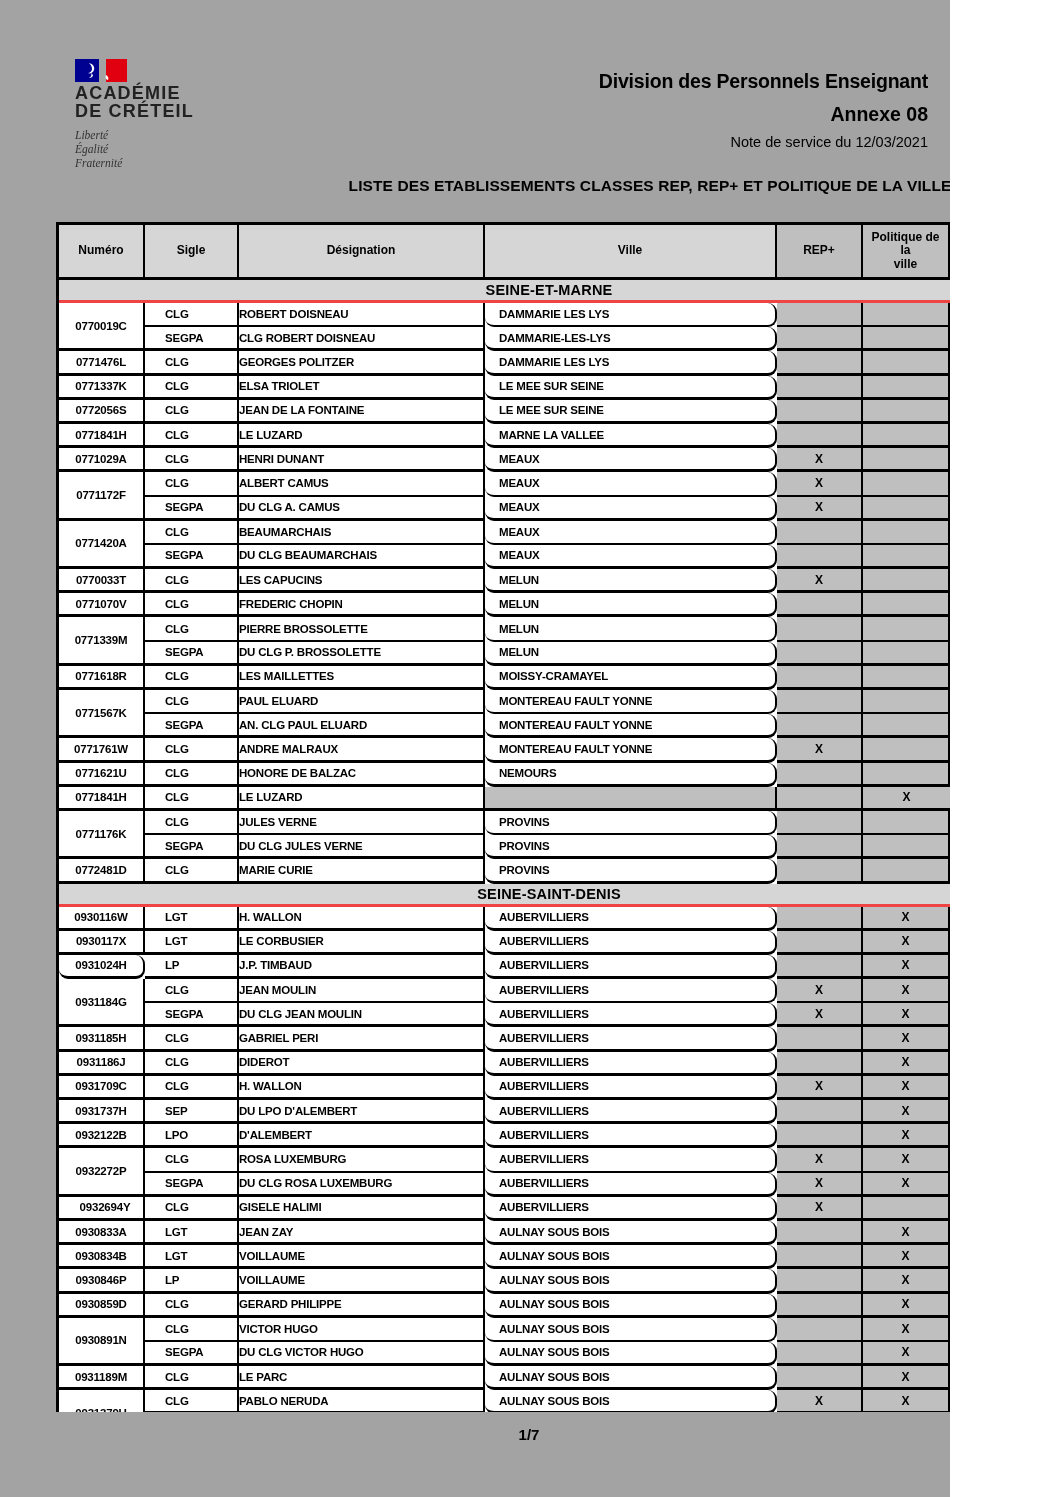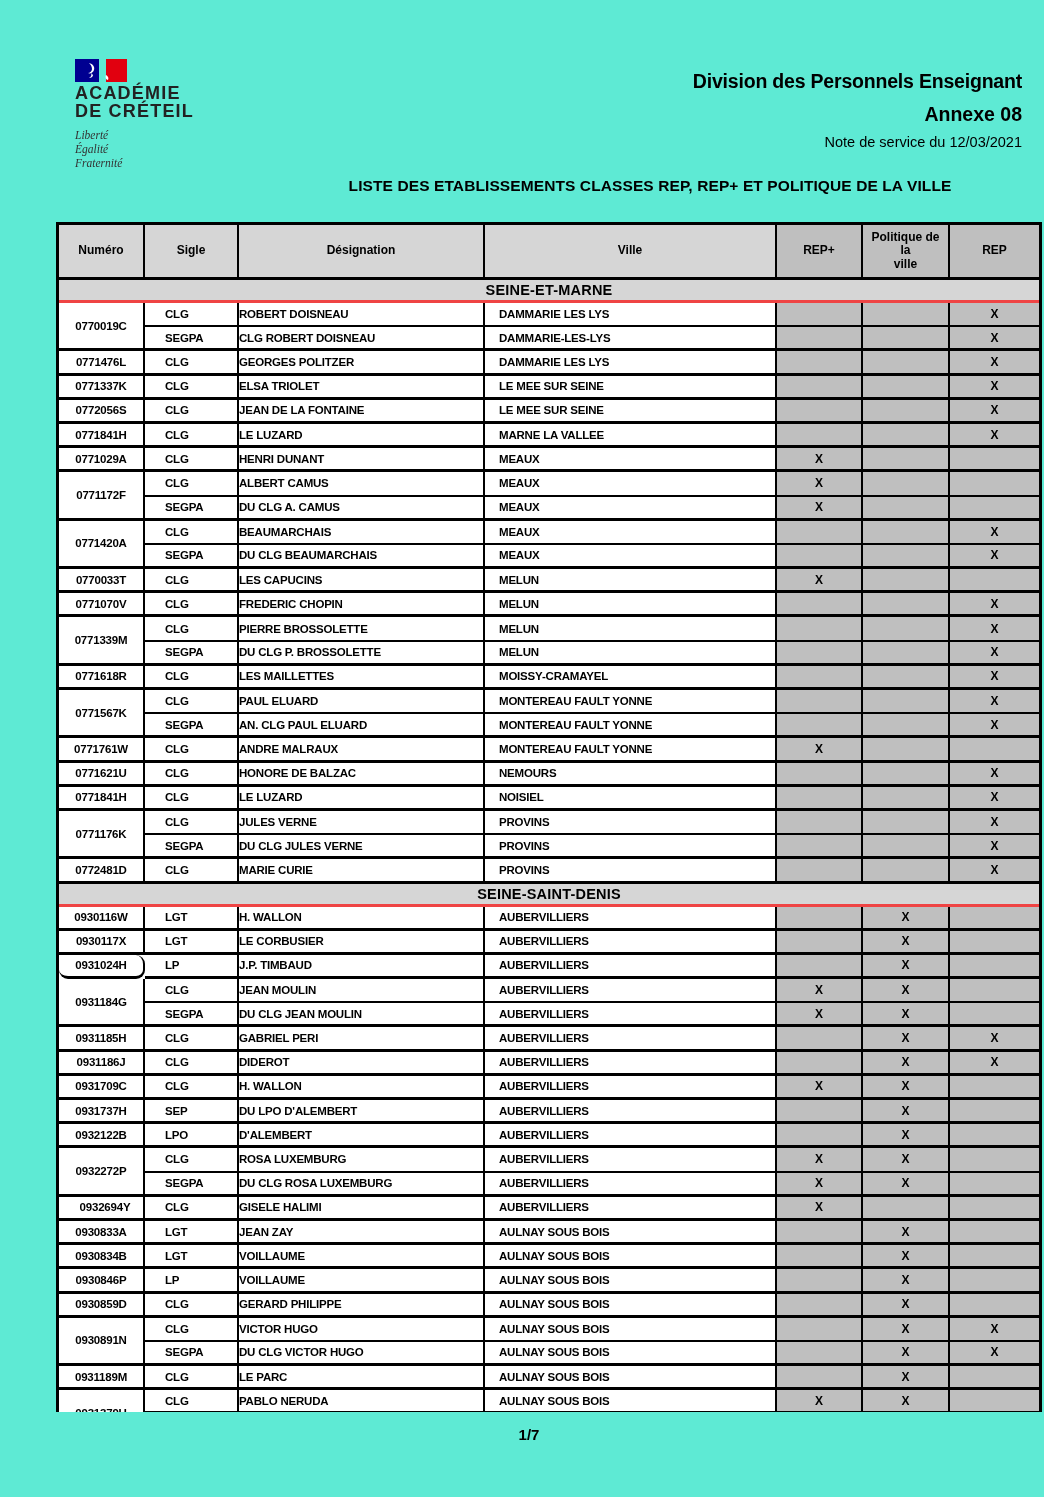--- a/index.html
+++ b/index.html
@@ -1,20 +1,20 @@
 <!DOCTYPE html>
 <html><head>
 <meta charset="utf-8">
 <style>
   * { box-sizing: border-box; margin: 0; padding: 0; }
   html,body { background:#fff; }
   .page {
     position: relative;
-    width: 1044px; height: 1497px;
-    background: #5eead4;
+    width: 950px; height: 1497px;
+    background: #a3a3a3;
     font-family: "Liberation Sans", sans-serif;
     color: #000;
     overflow: hidden;
   }
   
   .logo { position: absolute; left: 75px; top: 59px; }
   .flag { width: 52px; height: 23px; display: block; }
   .acad {
     margin-top: 3px;
     font-size: 18px; font-weight: 700; color: #222;
@@ -64,21 +64,21 @@
   .group { --rh: 24.2px; }
   .cell {
     border-right: 2px solid #000;
     display: flex; align-items: center;
     font-size: 11.5px; font-weight: 700; letter-spacing: -0.2px;
     background: #fff; overflow: hidden; white-space: nowrap;
   }
   .cell.numero { justify-content: center; grid-column: 1; }
   .cell.sigle { padding-left: 20px; }
   .cell.designation { }
-  .cell.ville { padding-left: 14px; }
+  .cell.ville { padding-left: 14px; border-radius: 9px; }
   .cell.mark { justify-content: center; background: #bfbfbf; font-size: 12px; }
   .cell.last-col { border-right: none; }
   .cell.inner { border-bottom: 2px solid #000; }
   .cell.group-end { border-bottom: 3px solid #000; }
   .group.page-cut .cell.numero { align-items: flex-end; }
   .group.page-cut .cell.numero span { margin-bottom: -5px; }
   
   .footer {
     position: absolute; top: 1426px; left: 0; width: 1058px;
     text-align: center; font-size: 15px; font-weight: 700;
@@ -338,21 +338,20 @@
           <div class="cell mark group-end"></div>
           <div class="cell mark last-col group-end">X</div>
         </div>
 
   <div class="grid7 group" style="grid-template-rows: repeat(1, var(--rh));">
     <div class="cell numero group-end" style="grid-row: 1 / span 1;">
             <span>0771841H</span>
           </div>
   <div class="cell sigle group-end">CLG</div>
           <div class="cell designation group-end">LE LUZARD</div>
-          <div class="cell ville group-end">NOISIEL</div>
           <div class="cell mark group-end"></div>
           <div class="cell mark group-end"></div>
           <div class="cell mark last-col group-end">X</div>
         </div>
 
   <div class="grid7 group" style="grid-template-rows: repeat(2, var(--rh));">
     <div class="cell numero group-end" style="grid-row: 1 / span 2;">
             <span>0771176K</span>
           </div>
   <div class="cell sigle inner">CLG</div>

